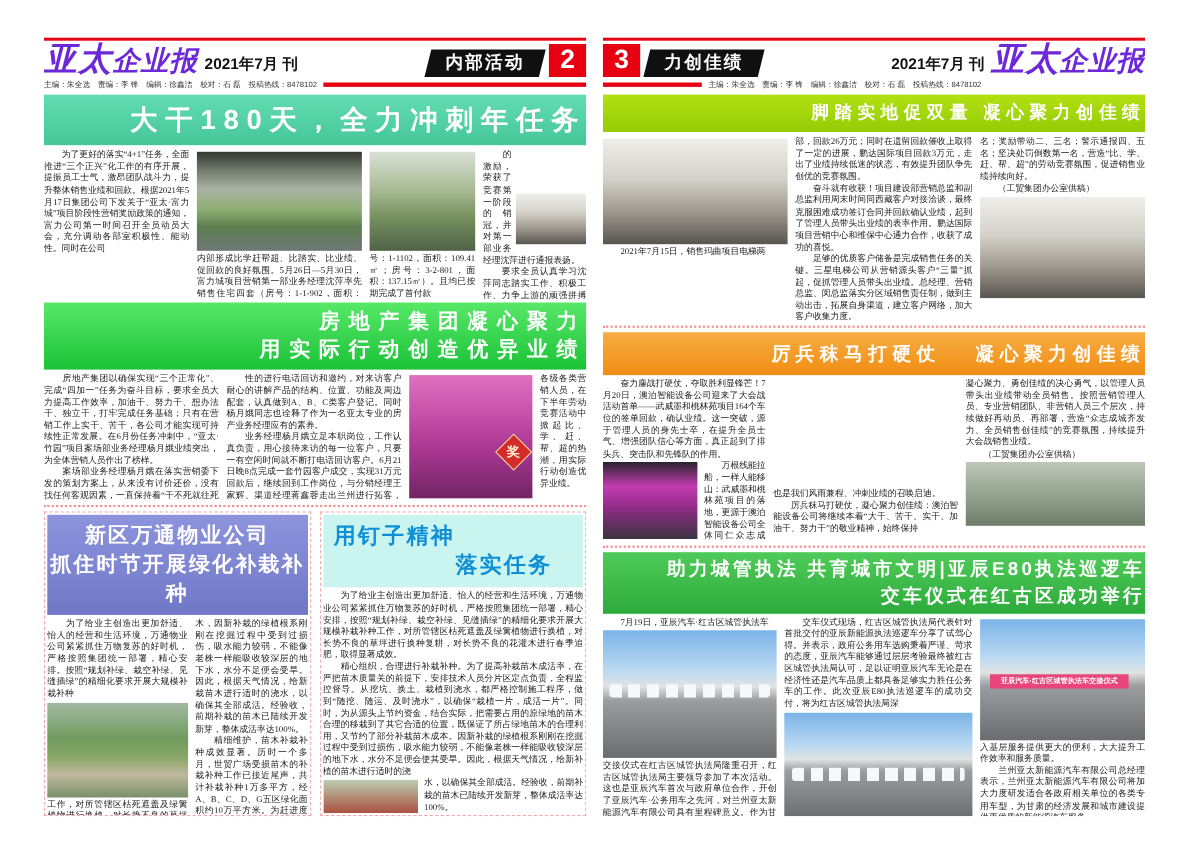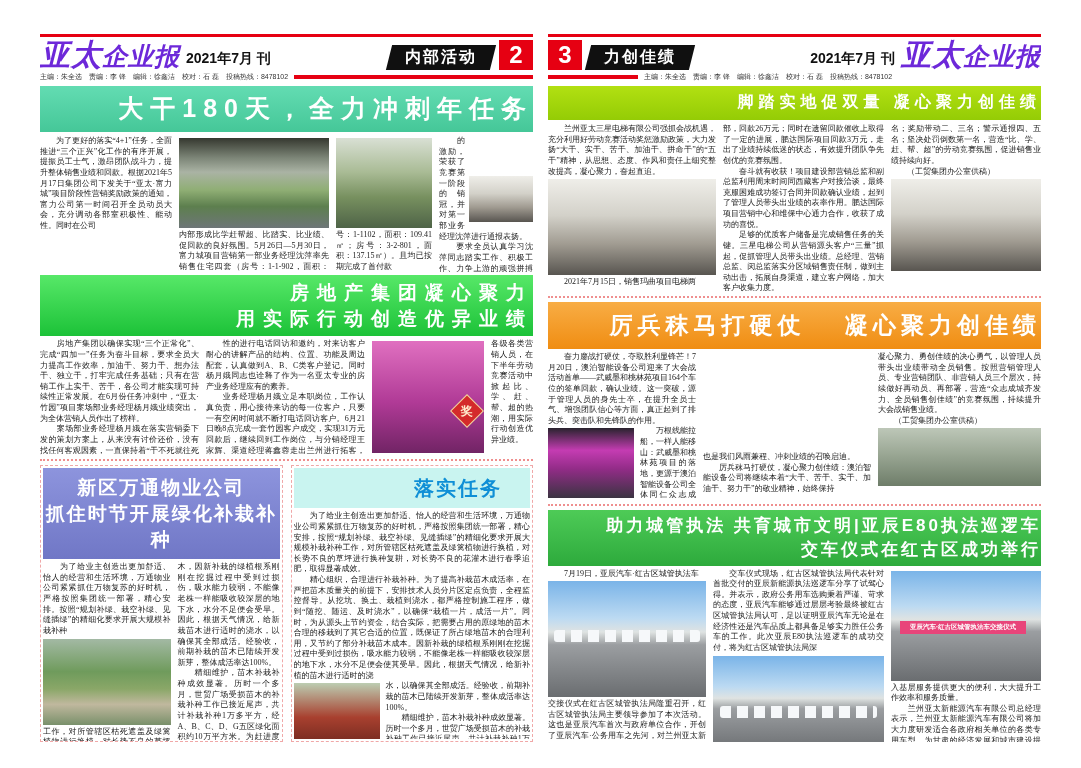--- a/index.html
+++ b/index.html
@@ -24,21 +24,21 @@
   .credits{font-size:7px;color:#333;white-space:nowrap;}
   .redbar{height:4px;background:#e60012;flex:1;}
   
   .banner{color:#fff;font-weight:bold;text-align:right;}
   .b-teal{background:linear-gradient(180deg,#63dcb2,#45c798);font-size:25px;
           letter-spacing:7px;padding:6px 0 7px;}
   .b-green{background:linear-gradient(180deg,#57e868,#1cc238);font-size:19px;
            letter-spacing:8px;padding:5px 0;line-height:1.35;}
   .b-yg{background:linear-gradient(180deg,#b2e012,#94cc05);font-size:16px;
         letter-spacing:5px;padding:6px 0 7px;}
-  .b-orange{background:linear-gradient(180deg,#f8ad45,#f08d12);font-size:23px;
+  .b-orange{background:linear-gradient(180deg,#f8ad45,#f08d12);font-size:17px;
         letter-spacing:5px;padding:8px 0;}
   .b-grn2{background:linear-gradient(180deg,#4ecb57,#2daa3c);font-size:17px;
         letter-spacing:3px;padding:4px 0;line-height:1.4;}
   .hd-purple{background:linear-gradient(180deg,#8d94dd,#7077c6);color:#fff;
         font-weight:bold;font-size:19px;letter-spacing:2px;text-align:center;
         line-height:1.35;padding:7px 2px;}
   .hd-cyan{background:#c9f4f0;color:#0f8fd6;font-weight:bold;font-size:20px;
         letter-spacing:2px;line-height:1.3;padding:7px 10px;}
   .hd-cyan .l1{text-align:left;}
   .hd-cyan .l2{text-align:right;padding-right:18px;}
@@ -143,20 +143,21 @@
             <div class="ph ph-park" style="height:86px;"></div>
             <div class="txt">工作，对所管辖区枯死遮盖及绿篱植物进行换植，对长势不良的草坪进行换种复耕，对</div>
           </div>
           <div style="flex:1;" class="txt">木，因新补栽的绿植根系刚刚在挖掘过程中受到过损伤，吸水能力较弱，不能像老株一样能吸收较深层的地下水，水分不足便会受旱。因此，根据天气情况，给新栽苗木进行适时的浇水，以确保其全部成活。经验收，前期补栽的苗木已陆续开发新芽，整体成活率达100%。
 　　精细维护，苗木补栽补种成效显著。历时一个多月，世贸广场受损苗木的补栽补种工作已接近尾声，共计补栽补种1万多平方，经A、B、C、D、G五区绿化面积约10万平方米。为赶进度加班加点补栽小灌木25000余株，补种草坪5000平方米，移栽杨树400余棵，截止本周完成90%以上，为园区增添了一抹亮色，成为园区的一道独特风景，给业主带来赏心悦目的视觉感受。公司将持续在经营、服务、绿化、卫生、消防安全上下功夫，确保完成任务。
 　　（经贸集团办公室供稿）</div>
         </div>
       </div>
       <div class="box">
         <div class="hd-cyan">
+          <div class="l1">用钉子精神</div>
           <div class="l2">落实任务</div>
         </div>
         <div style="flex:1;overflow:hidden;margin-top:3px;">
           <div class="txt">　　为了给业主创造出更加舒适、怡人的经营和生活环境，万通物业公司紧紧抓住万物复苏的好时机，严格按照集团统一部署，精心安排，按照“规划补绿、栽空补绿、见缝插绿”的精细化要求开展大规模补栽补种工作，对所管辖区枯死遮盖及绿篱植物进行换植，对长势不良的草坪进行换种复耕，对长势不良的花灌木进行春季追肥，取得显著成效。
 　　精心组织，合理进行补栽补种。为了提高补栽苗木成活率，在严把苗木质量关的前提下，安排技术人员分片区定点负责，全程监控督导。从挖坑、换土、栽植到浇水，都严格控制施工程序，做到“随挖、随运、及时浇水”，以确保“栽植一片，成活一片”。同时，为从源头上节约资金，结合实际，把需要占用的原绿地的苗木合理的移栽到了其它合适的位置，既保证了所占绿地苗木的合理利用，又节约了部分补栽苗木成本。因新补栽的绿植根系刚刚在挖掘过程中受到过损伤，吸水能力较弱，不能像老株一样能吸收较深层的地下水，水分不足便会使其受旱。因此，根据天气情况，给新补植的苗木进行适时的浇</div>
           <div>
             <div class="ph ph-shrub flL" style="width:86px;height:86px;"></div>
             <div class="txt">水，以确保其全部成活。经验收，前期补栽的苗木已陆续开发新芽，整体成活率达100%。
 　　精细维护，苗木补栽补种成效显著。历时一个多月，世贸广场受损苗木的补栽补种工作已接近尾声，共计补栽补种1万多平方，经A、B、C、D、G五区绿化面积约10万平方米。为赶进度加班加点补栽小灌木25000余株，补种草坪5000平方米，移栽杨树400余棵，截止本周完成90%以上，为园区增添了一抹亮色，成为园区的一道独特风景，给业主带来赏心悦目的视觉感受。公司将持续在经营、服务、绿化、卫生、消防安全上下功夫，确保完成任务。
 　　（经贸集团办公室供稿）</div>
@@ -178,21 +179,20 @@
     <div class="credrow">
       <div class="redbar" style="max-width:90px;"></div>
       <div class="credits">主编：朱全选　责编：李 锋　编辑：徐鑫洁　校对：石 磊　投稿热线：8478102</div>
       <div class="spacer"></div>
     </div>
 
     <div class="banner b-yg">脚踏实地促双量 凝心聚力创佳绩</div>
 
     <div class="cols" style="height:168px;margin-top:4px;overflow:hidden;">
       <div style="width:168px;display:flex;flex-direction:column;">
-        <div class="txt">　　兰州亚太三星电梯有限公司强抓会战机遇，充分利用好劳动竞赛活动奖惩激励政策，大力发扬“大干、实干、苦干、加油干、拼命干”的“五干”精神，从思想、态度、作风和责任上细究整改提高，凝心聚力，奋起直追。</div>
         <div class="ph ph-meeting" style="height:96px;"></div>
         <div class="txt">　　2021年7月15日，销售玛曲项目电梯两</div>
       </div>
       <div style="flex:1;" class="txt">部，回款26万元；同时在遗留回款催收上取得了一定的进展，鹏达国际项目回款3万元，走出了业绩持续低迷的状态，有效提升团队争先创优的竞赛氛围。
 　　奋斗就有收获！项目建设部营销总监和副总监利用周末时间同西藏客户对接洽谈，最终克服困难成功签订合同并回款确认业绩，起到了管理人员带头出业绩的表率作用。鹏达国际项目营销中心和维保中心通力合作，收获了成功的喜悦。
 　　足够的优质客户储备是完成销售任务的关键。三星电梯公司从营销源头客户“三量”抓起，促抓管理人员带头出业绩。总经理、营销总监、闵总监落实分区域销售责任制，做到主动出击，拓展自身渠道，建立客户网络，加大客户收集力度。
 　　坚持每日营销动态分析研判，分析筛选现有客户，在提高意向促进转化上下功夫，集思广益制定跟进办法，以充足的客户储备促进营销正常化。
 　　每周进行业绩评比考核，表彰奖励第一</div>
       <div style="width:150px;display:flex;flex-direction:column;">
         <div class="txt">名；奖励带动二、三名；警示通报四、五名；坚决处罚倒数第一名，营造“比、学、赶、帮、超”的劳动竞赛氛围，促进销售业绩持续向好。

